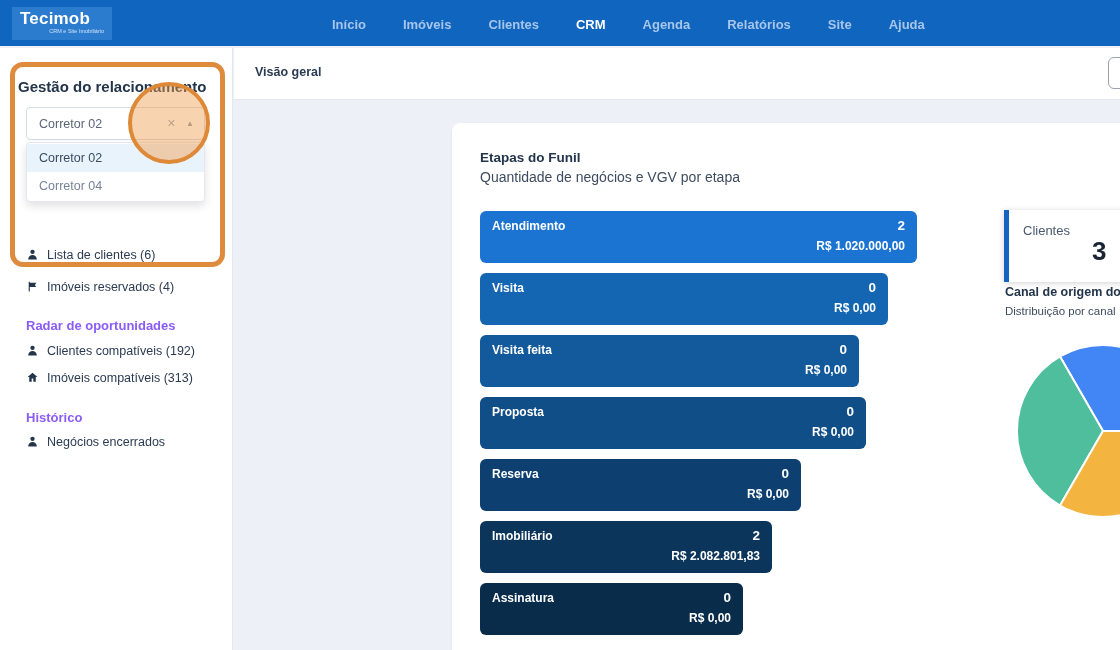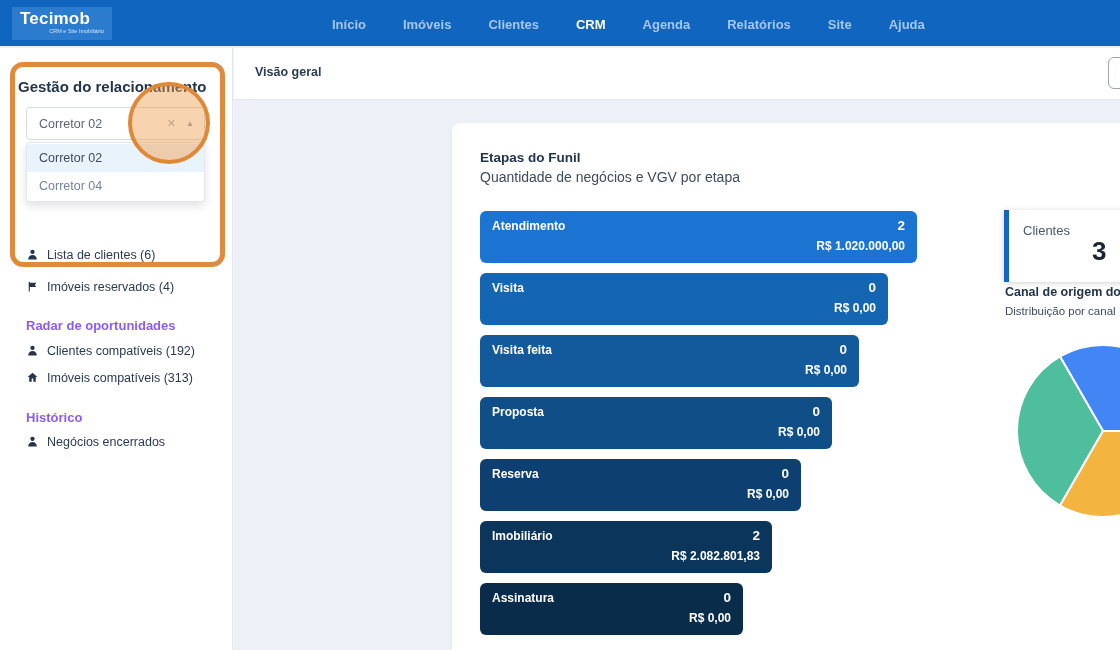--- a/index.html
+++ b/index.html
@@ -164,21 +164,21 @@
           <span class="fb-value">R$ 0,00</span>
         </div>
       </div>
       <div class="funnel-bar" style="width: 379px; background: rgb(19, 90, 156); text-decoration: underline;">
         <span class="fb-label">Visita feita</span>
         <div class="fb-right">
           <span class="fb-count">0</span>
           <span class="fb-value">R$ 0,00</span>
         </div>
       </div>
-      <div class="funnel-bar" style="width: 352px; background: rgb(16, 78, 136);">
+      <div class="funnel-bar" style="width: 386px; background: rgb(16, 78, 136);">
         <span class="fb-label">Proposta</span>
         <div class="fb-right">
           <span class="fb-count">0</span>
           <span class="fb-value">R$ 0,00</span>
         </div>
       </div>
       <div class="funnel-bar" style="width: 321px; background: rgb(13, 64, 112);">
         <span class="fb-label">Reserva</span>
         <div class="fb-right">
           <span class="fb-count">0</span>

